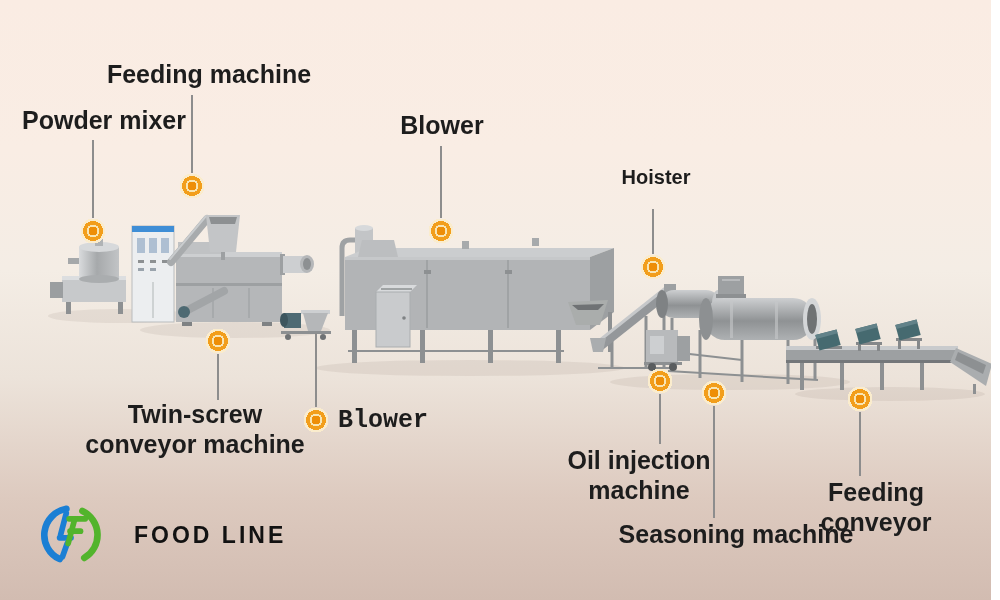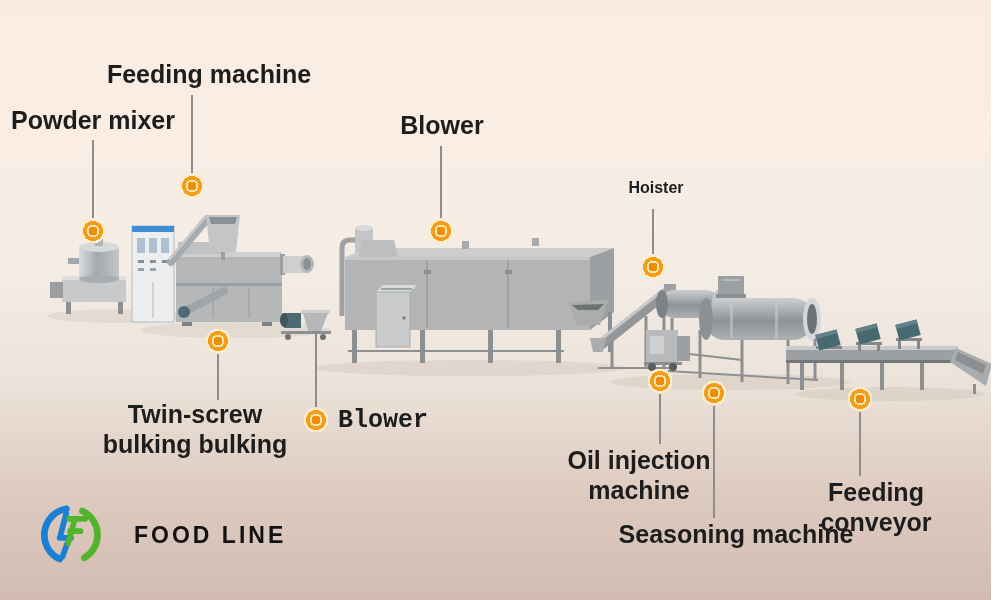--- a/index.html
+++ b/index.html
@@ -248,25 +248,25 @@
   <div class="marker" style="left:80px;top:218px"></div>
   <div class="marker" style="left:428px;top:218px"></div>
   <div class="marker" style="left:640px;top:254px"></div>
   <div class="marker" style="left:205px;top:328px"></div>
   <div class="marker" style="left:303px;top:407px"></div>
   <div class="marker" style="left:647px;top:368px"></div>
   <div class="marker" style="left:701px;top:380px"></div>
   <div class="marker" style="left:847px;top:386px"></div>
 
   <div class="callout" style="left:209px;top:60px">Feeding machine</div>
-  <div class="callout" style="left:93px;top:106px">Powder mixer</div>
+  <div class="callout" style="left:104px;top:106px">Powder mixer</div>
   <div class="callout" style="left:442px;top:111px">Blower</div>
-  <div class="callout" style="left:656px;top:179px;font-size:16px">Hoister</div>
+  <div class="callout" style="left:656px;top:166px;font-size:20px">Hoister</div>
   <div class="callout" style="left:195px;top:400px">Twin-screw
-bulking bulking</div>
+conveyor machine</div>
   <div class="callout left-align" style="left:338px;top:406px">Blower</div>
   <div class="callout" style="left:736px;top:520px">Seasoning machine</div>
   <div class="callout" style="left:639px;top:446px">Oil injection
 machine</div>
   <div class="callout" style="left:876px;top:478px">Feeding conveyor</div>
 
   <div id="logo">
     <svg width="74" height="78" viewBox="-39 -39 78 78">
       <path d="M -4.9 -27.6 A 28 28 0 0 0 -11.9 25.4" stroke="#1b7fd4" stroke-width="7" fill="none" stroke-linecap="round"></path>
       <path d="M 12 -25.3 A 28 28 0 0 1 14 24.2" stroke="#52b42c" stroke-width="7" fill="none" stroke-linecap="round"></path>

